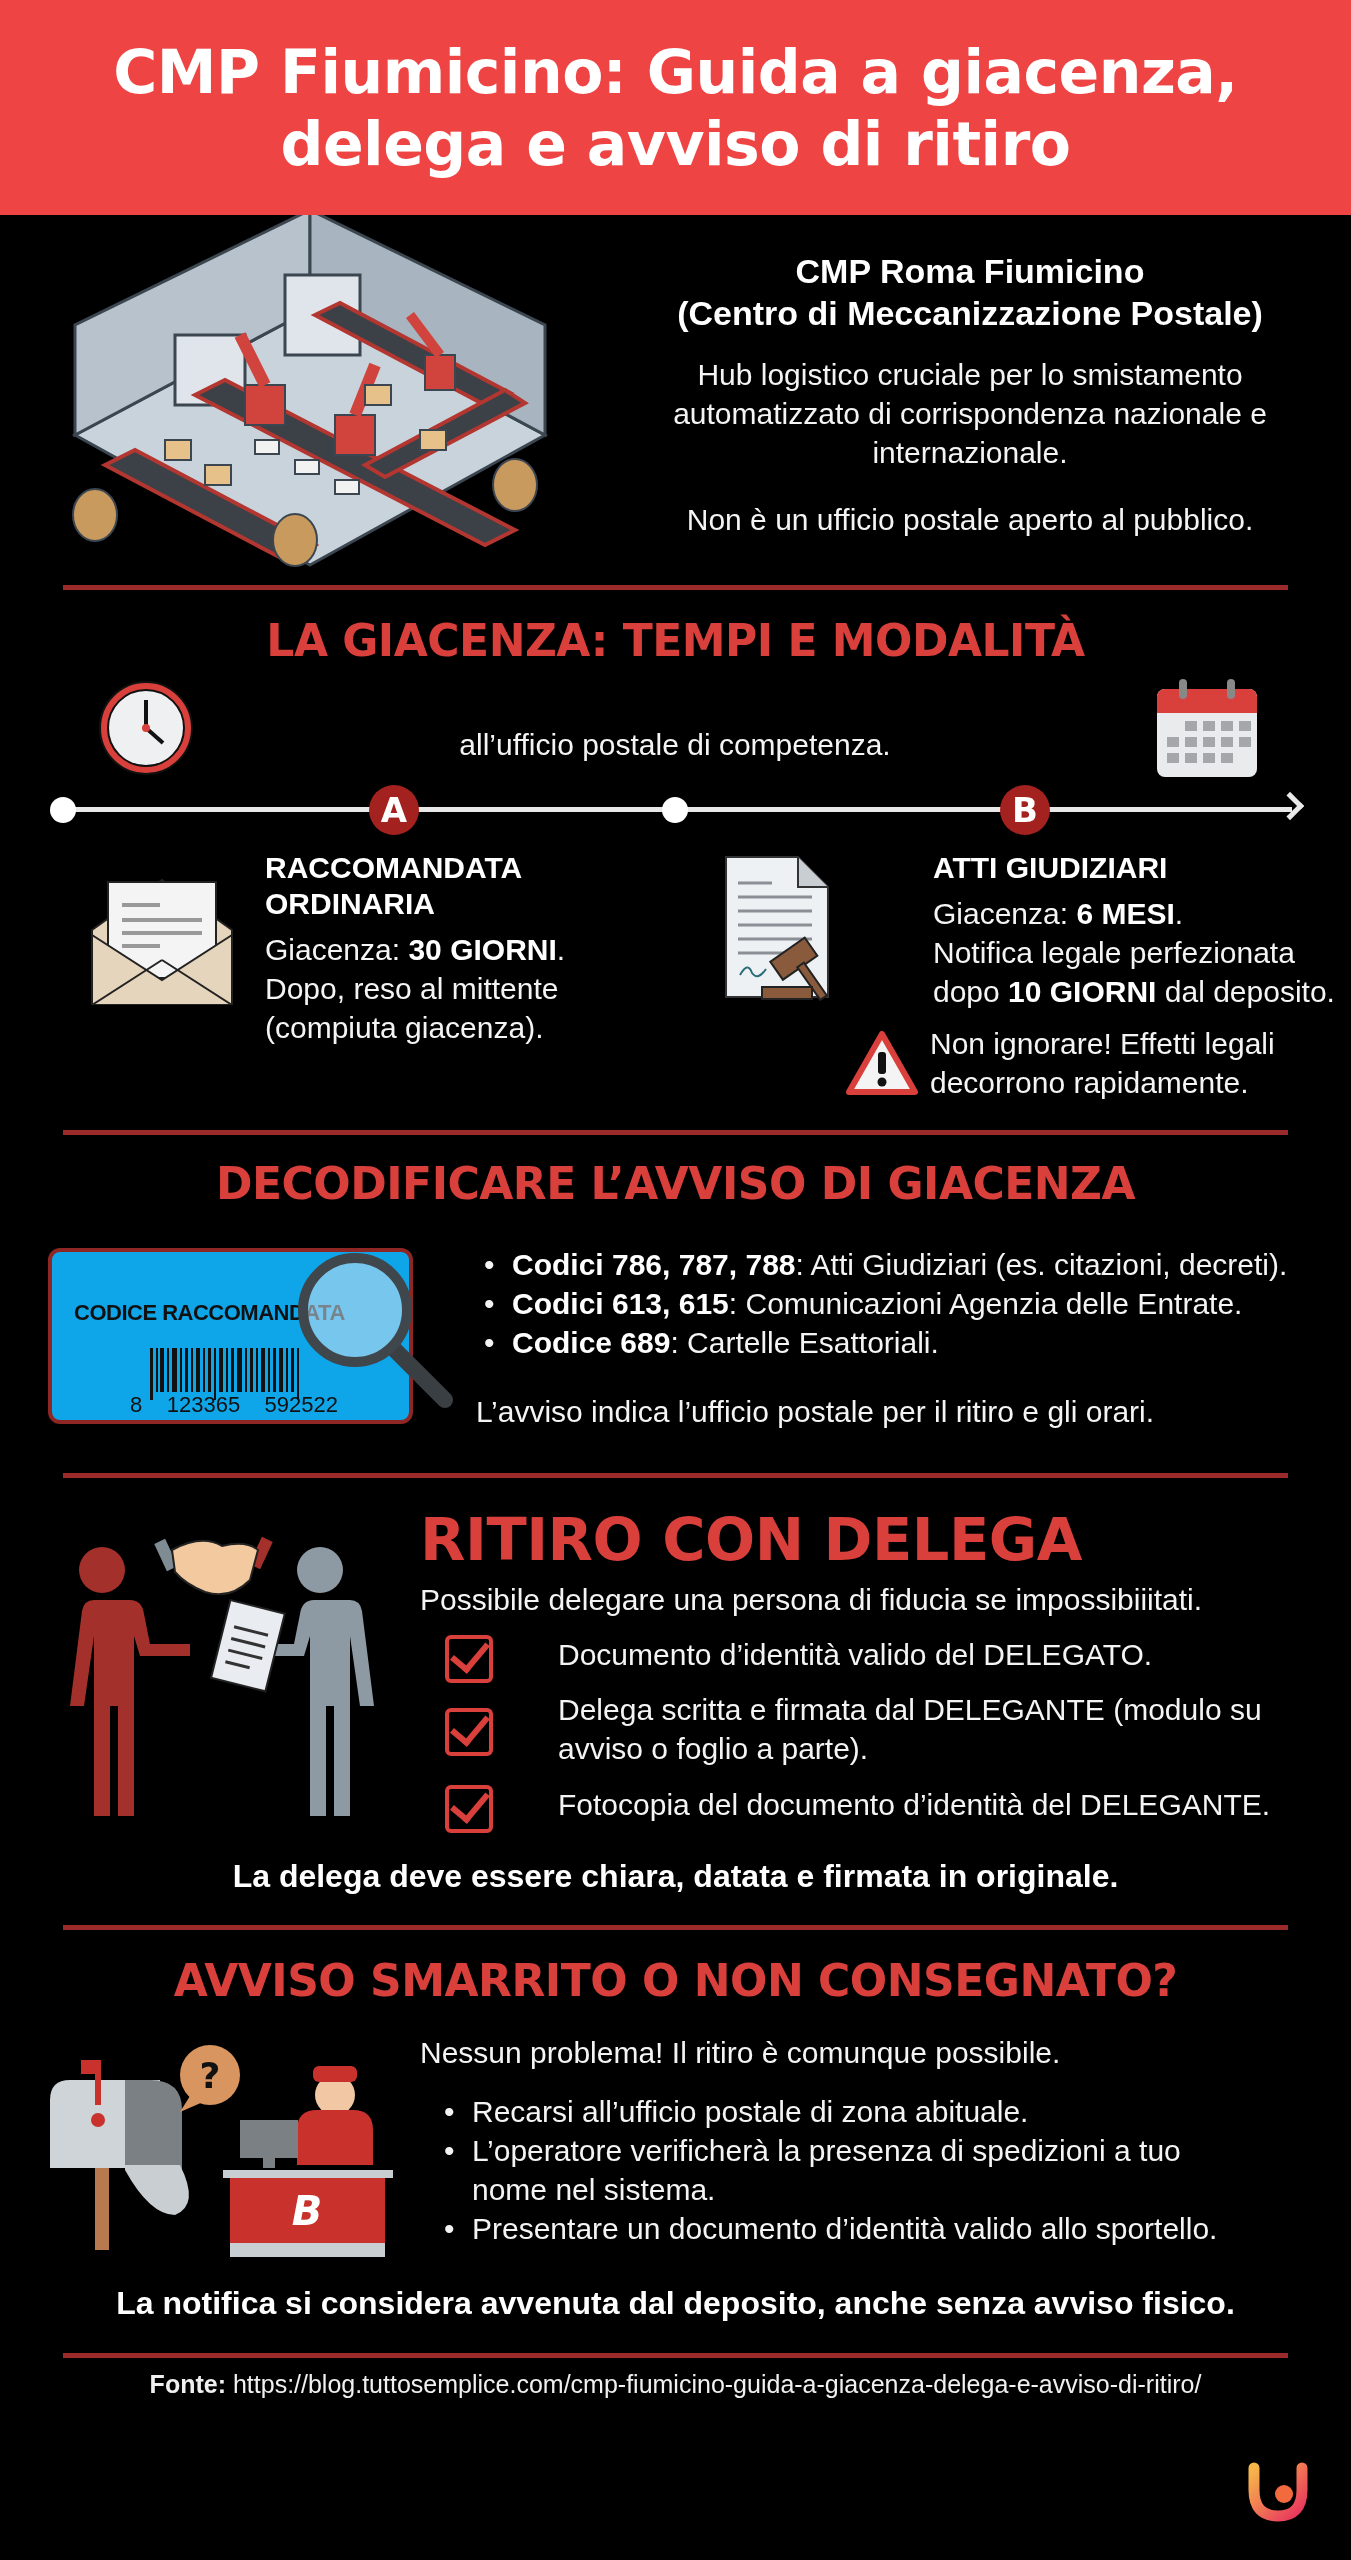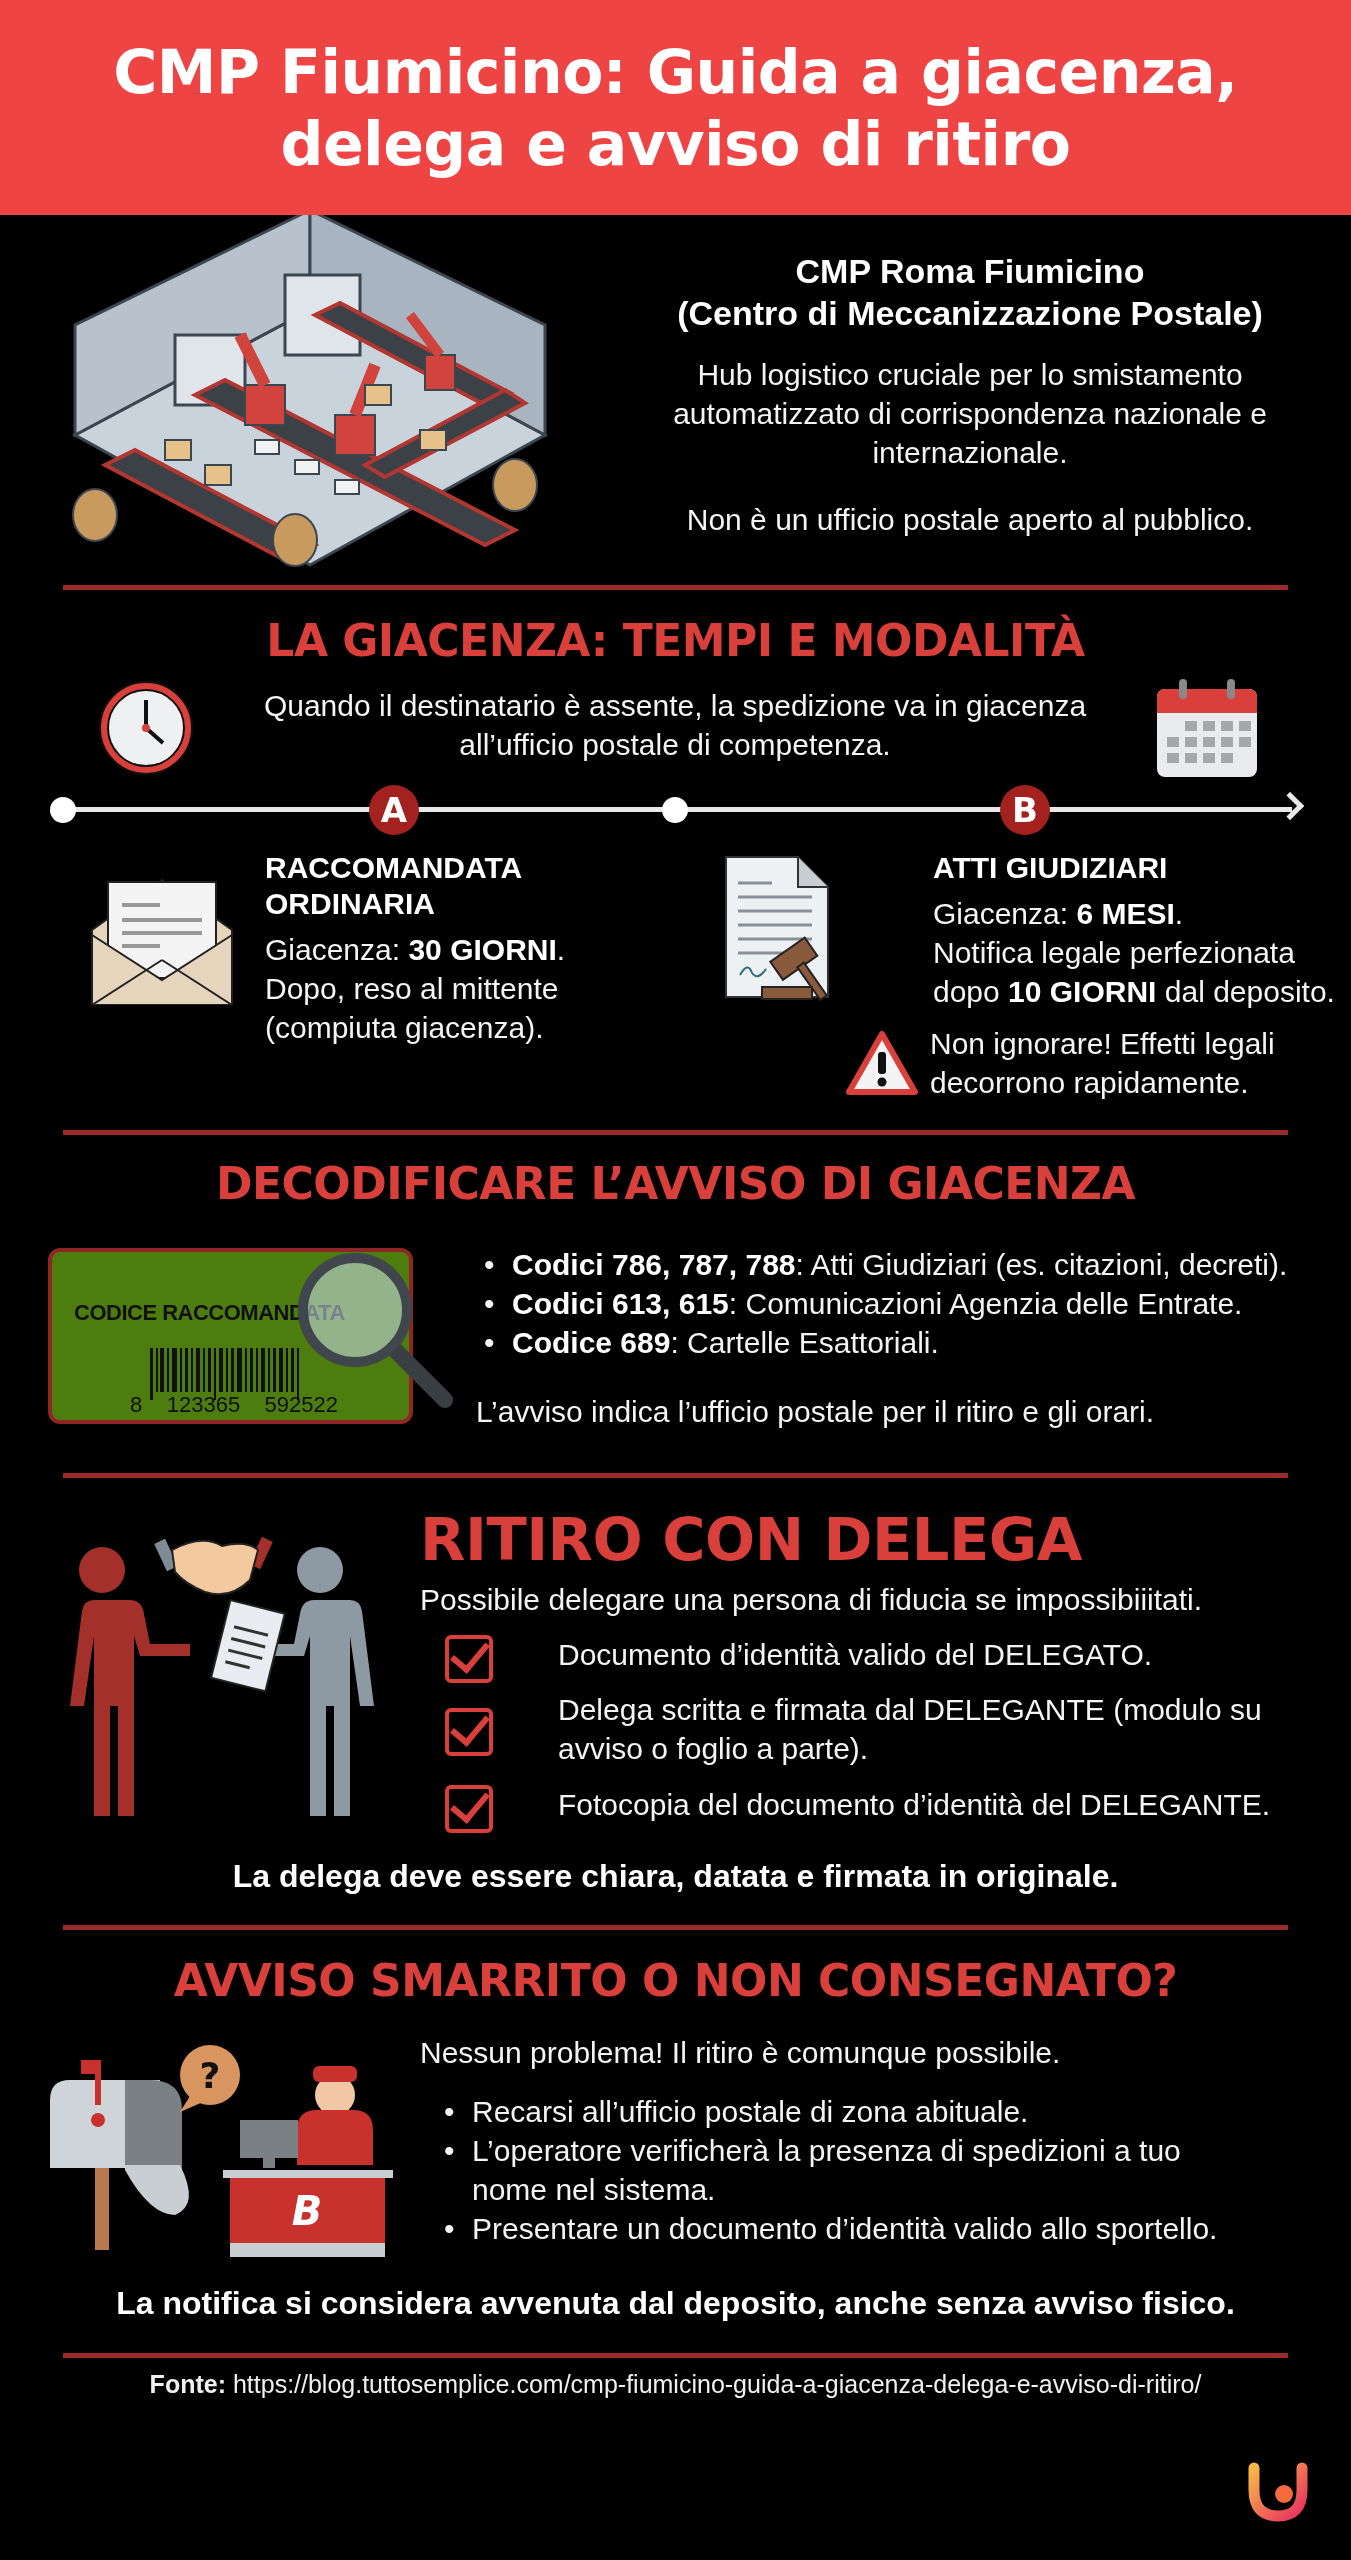--- a/index.html
+++ b/index.html
@@ -44,21 +44,21 @@
     font-family: "DejaVu Sans", sans-serif;
   }
   .arrow-head { position: absolute; left: 1280px; top: 796px; width: 20px; height: 20px;
     border-top: 5px solid #e8e8e8; border-right: 5px solid #e8e8e8; transform: rotate(45deg); }
 
   .card-title { font-size: 30px; line-height: 36px; font-weight: bold; color: #fff; }
 
   
   .label-card {
     position: absolute; left: 48px; top: 1248px; width: 365px; height: 176px;
-    background: #4d7c0f; border: 4px solid #8e2624; border-radius: 12px;
+    background: #0ea5e9; border: 4px solid #8e2624; border-radius: 12px;
   }
   .bullets { list-style: none; }
   .bullets li { position: relative; padding-left: 32px; }
   .bullets li::before { content: "•"; position: absolute; left: 4px; top: 0; }
 
   
   .check-item { position: absolute; left: 445px; display: flex; align-items: flex-start; gap: 35px; }
   .checkbox {
     width: 48px; height: 48px; border: 4px solid #d9403b; border-radius: 6px; position: relative; margin-right: 30px; flex: none;
   }
@@ -133,21 +133,21 @@
 <div class="abs" style="left:96px; top:678px;">
   <svg width="100" height="100" viewBox="0 0 100 100">
     <circle cx="50" cy="50" r="46" fill="#d9403b" stroke="#111" stroke-width="2"></circle>
     <circle cx="50" cy="50" r="38" fill="#eef0f2" stroke="#111" stroke-width="2"></circle>
     <line x1="50" y1="50" x2="50" y2="22" stroke="#111" stroke-width="4"></line>
     <line x1="50" y1="50" x2="67" y2="65" stroke="#111" stroke-width="4"></line>
     <circle cx="50" cy="50" r="4" fill="#d9403b"></circle>
   </svg>
 </div>
 <div class="abs center txt" style="left:210px; top:686px; width:930px;">
-  <span>Quando il destinatario è assente, la spedizione va in giacenza</span><br>
+  <br>
   <span>all’ufficio postale di competenza.</span>
 </div>
 <div class="abs" style="left:1155px; top:675px;">
   <svg width="104" height="104" viewBox="0 0 104 104">
     <rect x="2" y="14" width="100" height="88" rx="8" fill="#e9ebed"></rect>
     <path d="M2 22 a8 8 0 0 1 8-8 h84 a8 8 0 0 1 8 8 v16 h-100z" fill="#d9403b"></path>
     <rect x="24" y="4" width="8" height="20" rx="4" fill="#888"></rect>
     <rect x="72" y="4" width="8" height="20" rx="4" fill="#888"></rect>
     <g fill="#a5a8ab">
       <rect x="30" y="46" width="12" height="10"></rect>

